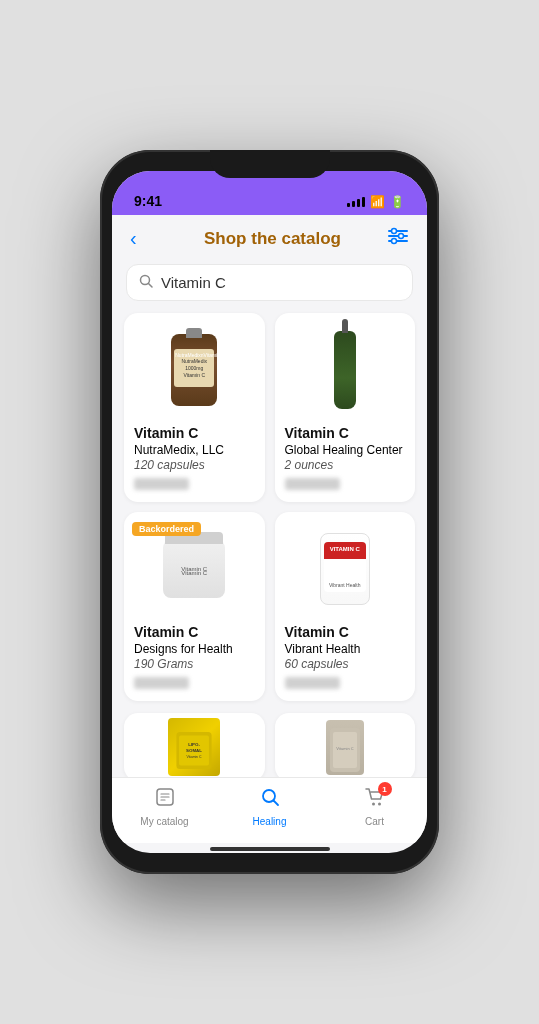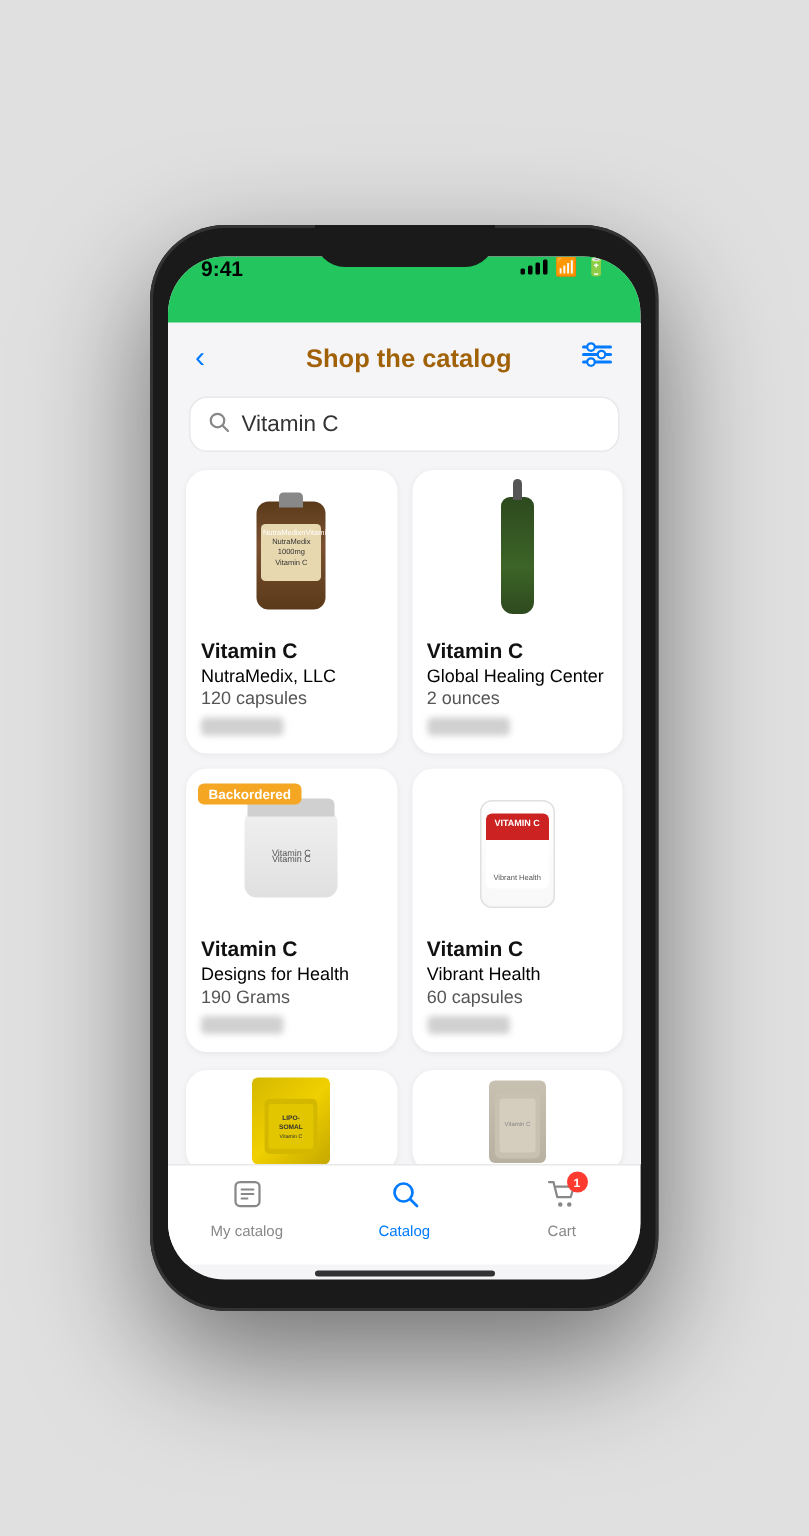--- a/index.html
+++ b/index.html
@@ -44,24 +44,24 @@
       width: 120px;
       height: 28px;
       background: #1a1a1a;
       border-radius: 0 0 20px 20px;
       z-index: 100;
     }
     
     .status-bar {
       height: 44px;
       display: flex;
-      align-items: flex-start;
+      align-items: flex-end;
       justify-content: space-between;
       padding: 0 22px 6px;
-      background: #22c55e;
+      background: #8b5cf6;
       z-index: 50;
       flex-shrink: 0;
     }
     .status-time {
       font-size: 14px;
       font-weight: 600;
       color: #000;
     }
     .status-icons {
       display: flex;
@@ -300,20 +300,21 @@
     }
     .product-brand {
       font-size: 12px;
       color: #000000;
       margin-bottom: 1px;
     }
     .product-size {
       font-size: 12px;
       color: #555;
       margin-bottom: 6px;
+      font-style: italic;
     }
     .product-price {
       display: flex;
       gap: 2px;
     }
     .price-blur {
       width: 55px;
       height: 12px;
       background: #d0d0d0;
       border-radius: 3px;
@@ -561,21 +562,21 @@
         </div>
         <span class="nav-label">My catalog</span>
       </div>
       <div class="nav-item">
         <div class="nav-icon active">
           <svg width="22" height="22" viewBox="0 0 22 22" fill="none">
             <circle cx="10" cy="10" r="6" stroke="#007aff" stroke-width="1.8" fill="none"></circle>
             <line x1="14.5" y1="14.5" x2="19" y2="19" stroke="#007aff" stroke-width="1.8" stroke-linecap="round"></line>
           </svg>
         </div>
-        <span class="nav-label active">Catalog</span>
+        <span class="nav-label active">Healing</span>
       </div>
       <div class="nav-item">
         <div class="nav-icon" style="position:relative;">
           <svg width="22" height="22" viewBox="0 0 22 22" fill="none">
             <path d="M2 3h3l2.5 10h9l2-7H7" stroke="#888" stroke-width="1.5" stroke-linecap="round" stroke-linejoin="round" fill="none"></path>
             <circle cx="9.5" cy="18" r="1.5" fill="#888"></circle>
             <circle cx="15.5" cy="18" r="1.5" fill="#888"></circle>
           </svg>
           <div class="cart-badge">1</div>
         </div>

